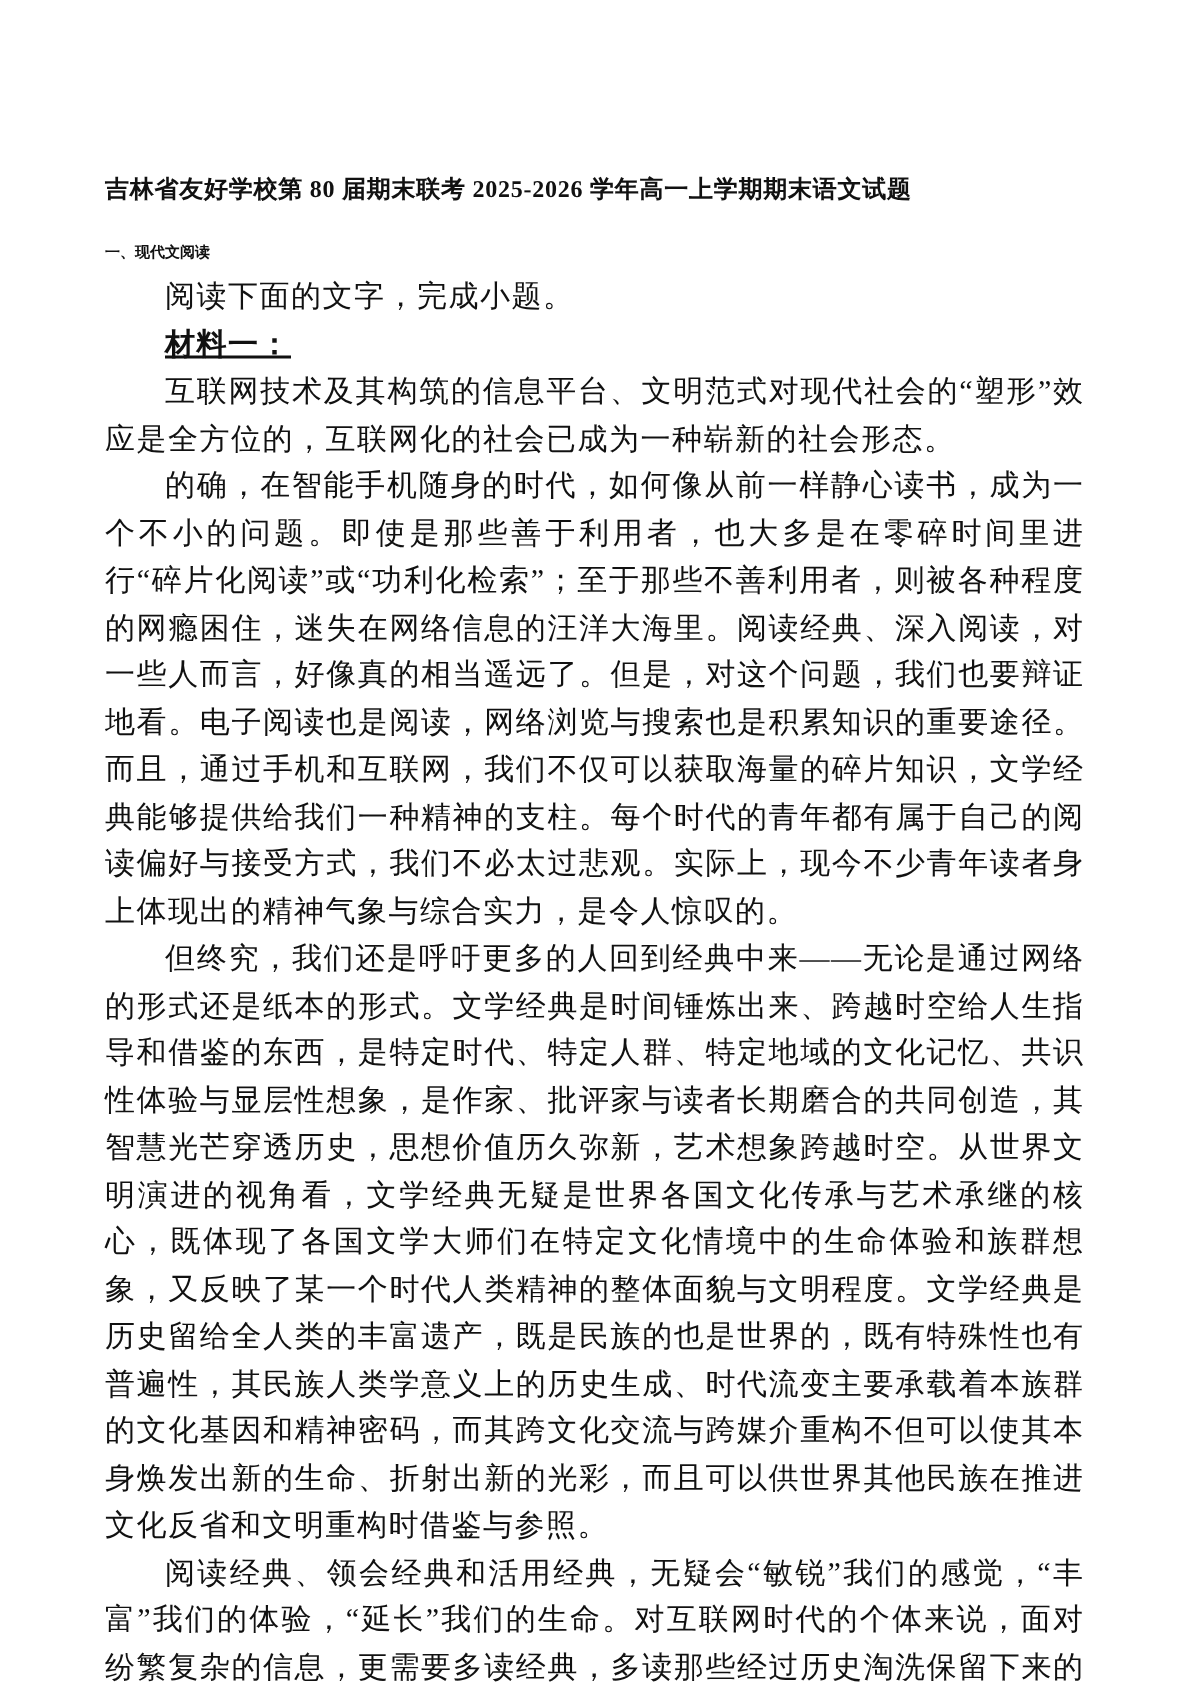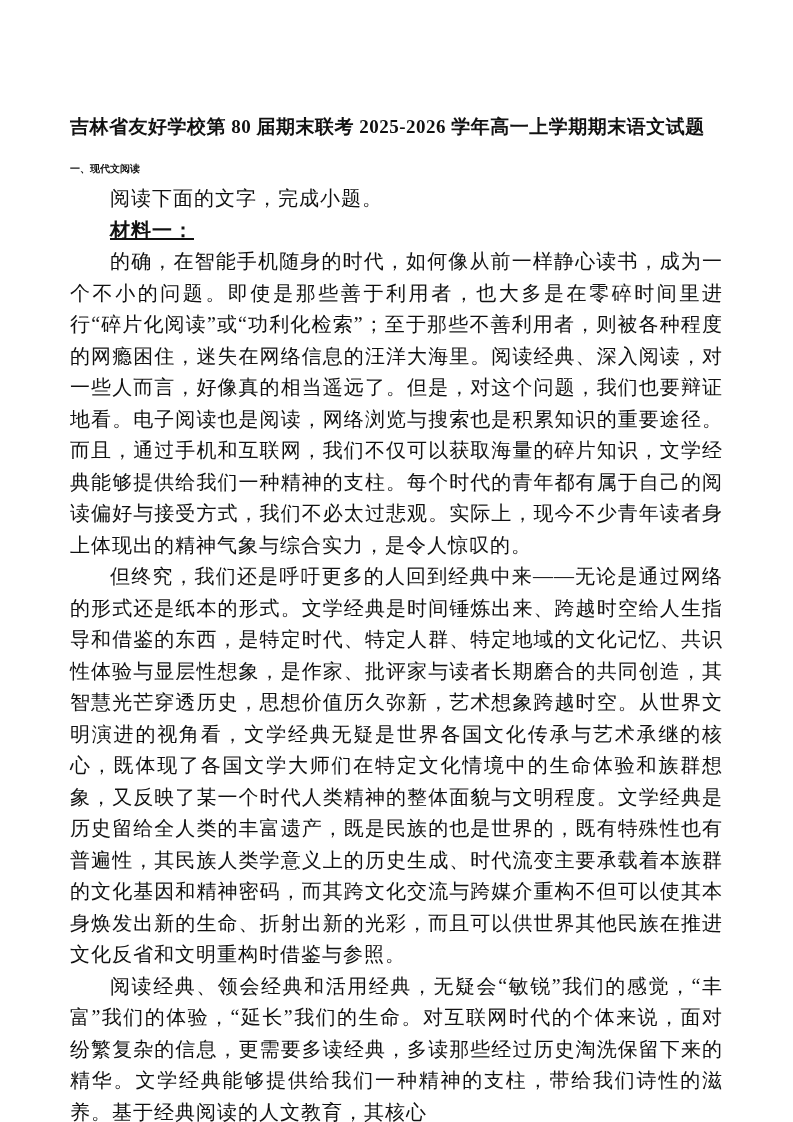--- a/index.html
+++ b/index.html
@@ -13,21 +13,21 @@
     height: 1122px;
     box-sizing: border-box;
     background: #ffffff;
     padding: 112px 70px 0 70px;
     overflow: hidden;
     font-family: "Liberation Serif", "DejaVu Serif", serif;
     color: #111111;
   }
   .doc-title {
     margin: 0 0 12px 0;
-    font-size: 19px;
+    font-size: 16px;
     font-weight: bold;
     line-height: 30px;
     letter-spacing: 0.5px;
     text-align: left;
   }
   .section-heading {
     font-size: 10px;
     font-weight: bold;
     line-height: 29px;
     text-indent: 0;
@@ -52,20 +52,21 @@
 
 <div class="page">
   <h1 class="doc-title">吉林省友好学校第 80 届期末联考 2025-2026 学年高一上学期期末语文试题</h1>
 
   <div class="section-heading">一、现代文阅读</div>
 
   <p class="body-text">阅读下面的文字，完成小题。</p>
 
   <p class="body-text material-label">材料一：</p>
 
+  <p class="body-text">互联网技术及其构筑的信息平台、文明范式对现代社会的“塑形”效应是全方位的，互联网化的社会已成为一种崭新的社会形态。</p>
 
 
   <p class="body-text">的确，在智能手机随身的时代，如何像从前一样静心读书，成为一个不小的问题。即使是那些善于利用者，也大多是在零碎时间里进行“碎片化阅读”或“功利化检索”；至于那些不善利用者，则被各种程度的网瘾困住，迷失在网络信息的汪洋大海里。阅读经典、深入阅读，对一些人而言，好像真的相当遥远了。但是，对这个问题，我们也要辩证地看。电子阅读也是阅读，网络浏览与搜索也是积累知识的重要途径。而且，通过手机和互联网，我们不仅可以获取海量的碎片知识，文学经典能够提供给我们一种精神的支柱。每个时代的青年都有属于自己的阅读偏好与接受方式，我们不必太过悲观。实际上，现今不少青年读者身上体现出的精神气象与综合实力，是令人惊叹的。</p>
 
   <p class="body-text">但终究，我们还是呼吁更多的人回到经典中来——无论是通过网络的形式还是纸本的形式。文学经典是时间锤炼出来、跨越时空给人生指导和借鉴的东西，是特定时代、特定人群、特定地域的文化记忆、共识性体验与显层性想象，是作家、批评家与读者长期磨合的共同创造，其智慧光芒穿透历史，思想价值历久弥新，艺术想象跨越时空。从世界文明演进的视角看，文学经典无疑是世界各国文化传承与艺术承继的核心，既体现了各国文学大师们在特定文化情境中的生命体验和族群想象，又反映了某一个时代人类精神的整体面貌与文明程度。文学经典是历史留给全人类的丰富遗产，既是民族的也是世界的，既有特殊性也有普遍性，其民族人类学意义上的历史生成、时代流变主要承载着本族群的文化基因和精神密码，而其跨文化交流与跨媒介重构不但可以使其本身焕发出新的生命、折射出新的光彩，而且可以供世界其他民族在推进文化反省和文明重构时借鉴与参照。</p>
 
   <p class="body-text">阅读经典、领会经典和活用经典，无疑会“敏锐”我们的感觉，“丰富”我们的体验，“延长”我们的生命。对互联网时代的个体来说，面对纷繁复杂的信息，更需要多读经典，多读那些经过历史淘洗保留下来的精华。文学经典能够提供给我们一种精神的支柱，带给我们诗性的滋养。基于经典阅读的人文教育，其核心</p>
 </div>
 
 </body></html>

